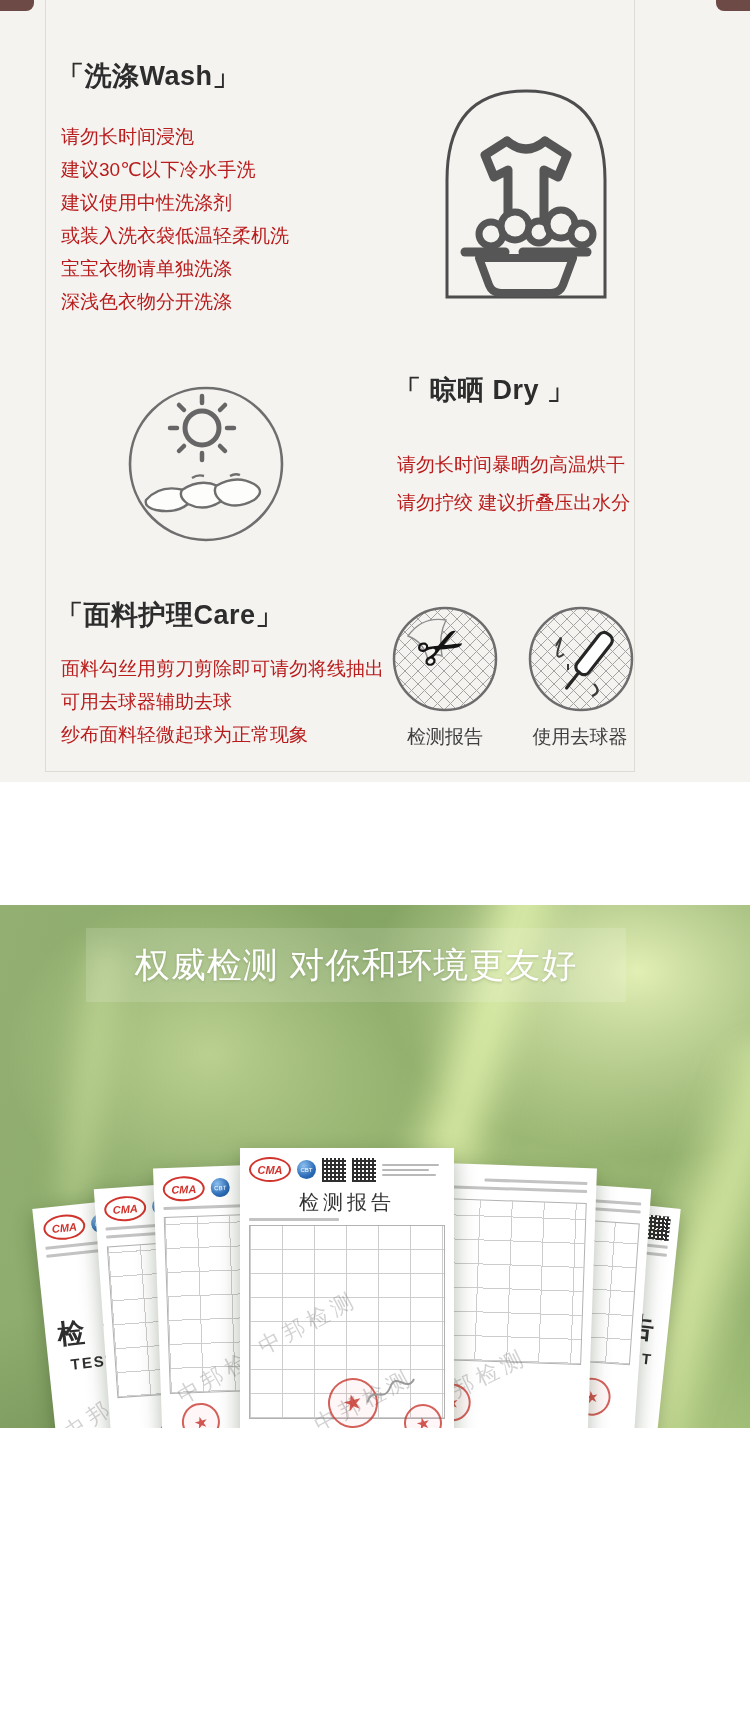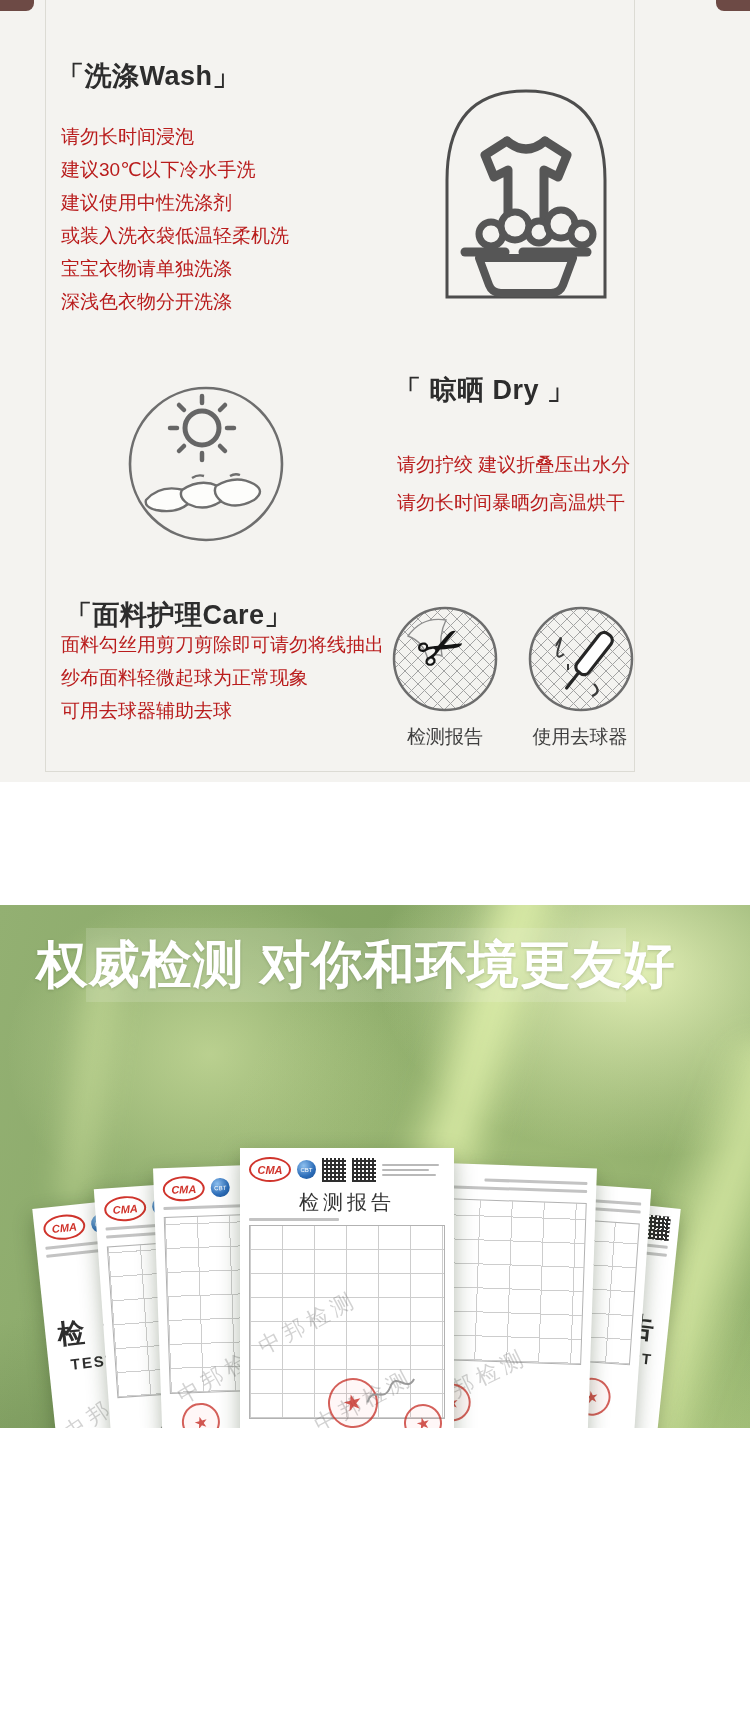--- a/index.html
+++ b/index.html
@@ -11,27 +11,27 @@
   .corner-block{position:absolute;top:0;height:11px;background:#6d4a45;z-index:6;}
   .corner-left{left:0;width:34px;border-bottom-right-radius:8px;}
   .corner-right{right:0;width:34px;border-bottom-left-radius:8px;}
   .card-frame{position:absolute;left:45px;top:-12px;width:588px;height:782px;
               border:1px solid #dcdbd4;}
 
   h1,h2,p{margin:0;padding:0;}
   .sec-title{position:absolute;font-size:27px;font-weight:bold;color:#2d2d2d;letter-spacing:.5px;}
   .wash-title{left:57px;top:58px;}
   .dry-title{left:394px;top:372px;}
-  .care-title{left:65px;top:597px;}
+  .care-title{left:56px;top:597px;}
 
   .body-line{font-size:19px;color:#b91c1c;line-height:33px;}
   .wash-list{position:absolute;left:61px;top:120px;}
   .dry-list{position:absolute;left:397px;top:446px;}
   .dry-list p{line-height:38px;}
-  .care-list{position:absolute;left:61px;top:628px;}
+  .care-list{position:absolute;left:61px;top:652px;}
 
   .wash-icon{position:absolute;left:440px;top:82px;}
   .dry-icon{position:absolute;left:126px;top:384px;}
 
   .fabric-circle{position:absolute;width:106px;height:106px;}
   .circle-scissors{left:392px;top:606px;}
   .circle-remover{left:528px;top:606px;}
   .scissors-glyph{position:absolute;left:26px;top:14px;font-size:56px;color:#141414;
                   transform:rotate(-28deg);line-height:1;}
   .cap{position:absolute;top:724px;width:130px;text-align:center;font-size:19px;color:#3f3f3f;}
@@ -49,21 +49,21 @@
       linear-gradient(104deg,#93b072 0%,#85a564 42%,#7b9c5c 72%,#88a966 100%);}
   .stalk{position:absolute;filter:blur(12px);border-radius:40px;
     background:linear-gradient(90deg,rgba(228,244,174,0),rgba(228,244,174,.85),rgba(228,244,174,0));}
   .stalk.s1{left:410px;top:-40px;width:92px;height:520px;transform:rotate(17deg);}
   .stalk.s2{left:600px;top:120px;width:120px;height:700px;transform:rotate(20deg);opacity:.9;}
   .stalk.s3{left:250px;top:470px;width:70px;height:380px;transform:rotate(12deg);opacity:.55;}
   .stalk.s4{left:60px;top:40px;width:60px;height:260px;transform:rotate(8deg);opacity:.45;}
 
   .title-band{position:absolute;left:86px;top:23px;width:540px;height:74px;
               background:rgba(255,255,255,.14);display:flex;align-items:center;justify-content:center;}
-  .banner-title{font-size:51px;font-weight:bold;color:#ffffff;letter-spacing:1px;white-space:nowrap;
+  .banner-title{font-size:35px;font-weight:normal;color:#ffffff;letter-spacing:1px;white-space:nowrap;
                 text-shadow:0 1px 3px rgba(60,80,40,.25);}
 
   
   .cert{position:absolute;background:#fff;overflow:hidden;box-sizing:border-box;padding:9px 9px;
         box-shadow:0 8px 20px rgba(35,55,20,.35);}
   .c1{left:45px;top:295px;width:158px;height:252px;transform:rotate(-6deg);z-index:1;}
   .c2{left:103px;top:278px;width:172px;height:270px;transform:rotate(-4deg);z-index:2;}
   .c3{left:158px;top:260px;width:190px;height:288px;transform:rotate(-2deg);z-index:3;}
   .c4{left:240px;top:243px;width:214px;height:310px;z-index:4;}
   .c5{left:402px;top:260px;width:190px;height:288px;transform:rotate(2deg);z-index:3;}
@@ -159,29 +159,29 @@
     <g stroke="#6e6e6e" stroke-width="2.4" fill="#fdfdfb">
       <path d="M20,116 Q34,100 58,106 Q70,110 62,120 Q50,130 30,126 Q18,123 20,116 Z"></path>
       <path d="M56,106 Q74,94 92,102 Q104,108 94,118 Q78,128 62,120 Q52,113 56,106 Z"></path>
       <path d="M90,102 Q110,90 128,100 Q140,107 128,116 Q110,126 96,118 Q86,110 90,102 Z"></path>
       <path d="M66,94 q6,-4 12,-2" fill="none"></path>
       <path d="M104,92 q5,-3 10,-1" fill="none"></path>
     </g>
   </svg>
   <h2 class="sec-title dry-title">「 晾晒 Dry 」</h2>
   <div class="dry-list">
+    <p class="body-line">请勿长时间暴晒勿高温烘干</p>
     <p class="body-line">请勿拧绞 建议折叠压出水分</p>
-    <p class="body-line">请勿长时间暴晒勿高温烘干</p>
   </div>
 
   <h2 class="sec-title care-title">「面料护理Care」</h2>
   <div class="care-list">
     <p class="body-line">面料勾丝用剪刀剪除即可请勿将线抽出</p>
+    <p class="body-line">可用去球器辅助去球</p>
     <p class="body-line">纱布面料轻微起球为正常现象</p>
-    <p class="body-line">可用去球器辅助去球</p>
   </div>
 
   <div class="fabric-circle circle-scissors">
     <svg width="106" height="106" viewBox="0 0 106 106">
       <defs>
         <pattern id="h1" patternUnits="userSpaceOnUse" width="13" height="13">
           <path d="M0,13 L13,0 M0,0 L13,13" stroke="#a3a3a3" stroke-width="1" fill="none"></path>
         </pattern>
       </defs>
       <circle cx="53" cy="53" r="51" fill="url(#h1)" stroke="#6d6d6d" stroke-width="2.5"></circle>

